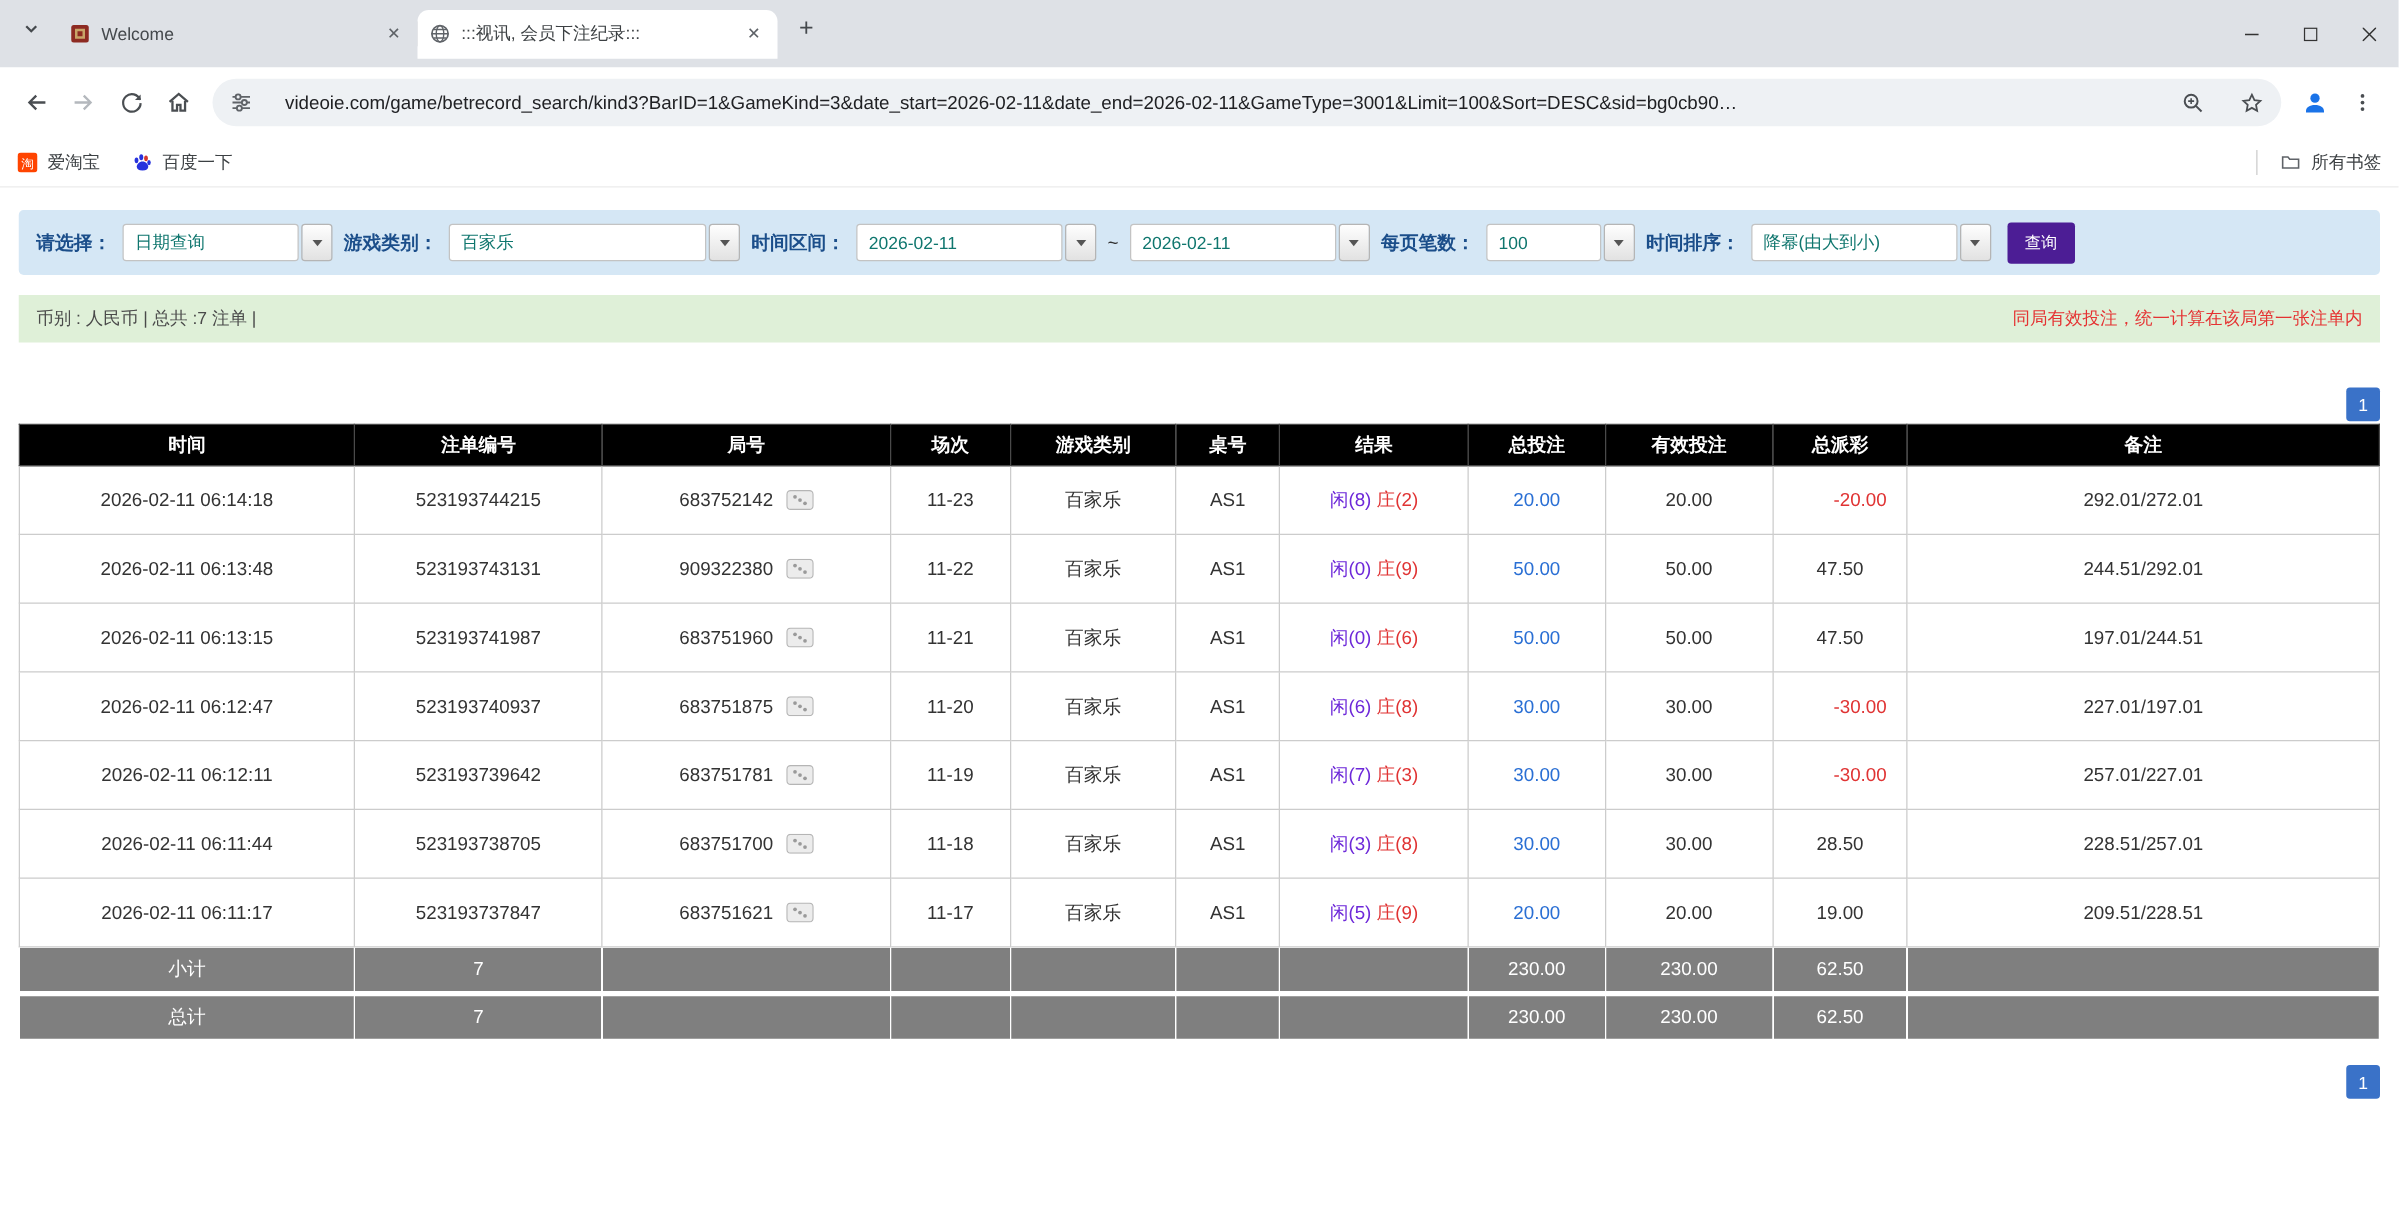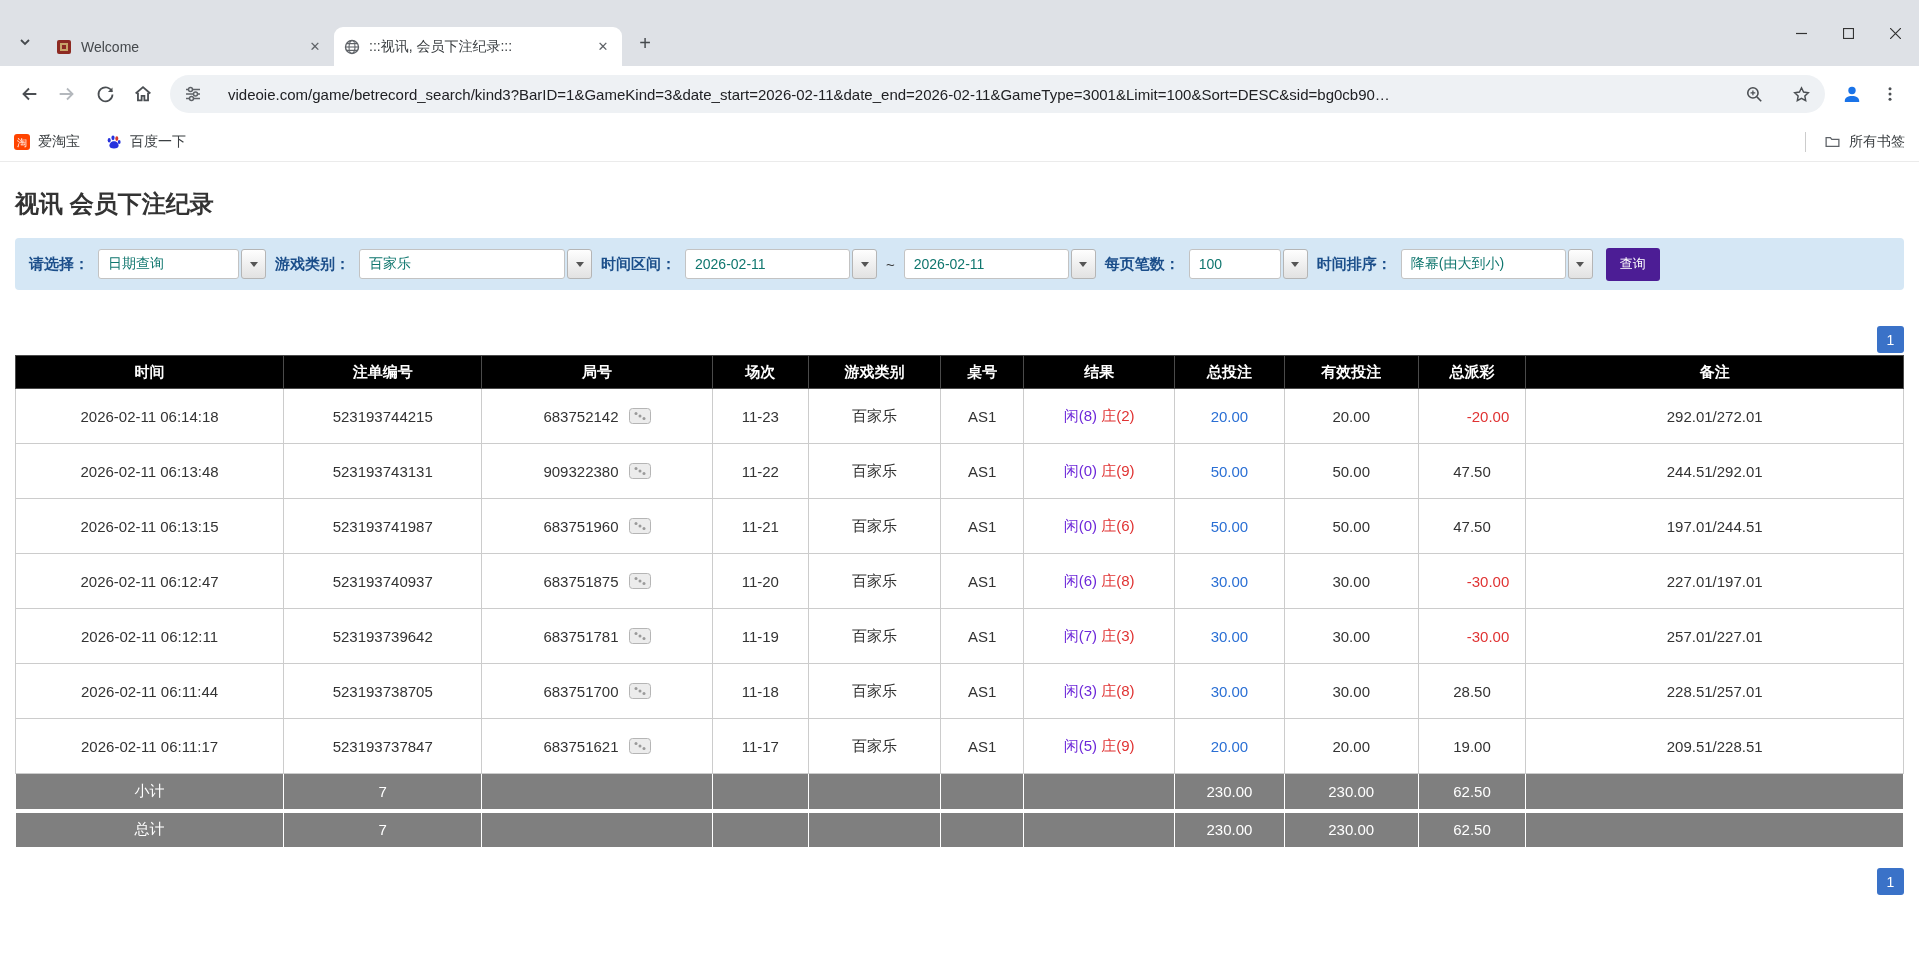--- a/index.html
+++ b/index.html
@@ -1,20 +1,20 @@
 <!DOCTYPE html>
 <html><head>
 <meta charset="utf-8">
 <style>
   * { box-sizing: border-box; margin: 0; padding: 0; }
   html,body { width: 1919px; height: 964px; overflow: hidden; }
   body { font-family: "Liberation Sans", "DejaVu Sans", sans-serif; background: #fff; color: #333; }
 
   
-  .titlebar { height: 66px; background: #dee1e6; display: flex; align-items: flex-end; }
+  .titlebar { height: 54px; background: #dee1e6; display: flex; align-items: center; }
   .tab-search-btn { width: 30px; height: 30px; margin: 0 6px 9px 10px; border-radius: 50%; display: flex; align-items: center; justify-content: center; }
   .tab { width: 288px; height: 39px; display: flex; align-items: center; padding: 0 10px; border-radius: 9px 9px 0 0; font-size: 14px; color: #3c4043; position: relative; }
   .tab.inactive { color: #45494d; }
   .tab.inactive::after { content:""; position:absolute; right:-1px; top:9px; width:1px; height:20px; background:#b6bac0; }
   .tab.active { background: #fff; }
   .tab .fav { width: 16px; height: 16px; margin-right: 9px; flex: none; }
   .tab-title { flex: 1; white-space: nowrap; overflow: hidden; }
   .tab-close { width: 18px; height: 18px; border-radius: 50%; display: flex; align-items: center; justify-content: center; color: #5f6368; font-size: 13px; flex: none; }
   .new-tab-btn { width: 30px; height: 30px; margin: 0 0 8px 8px; border-radius: 50%; display: flex; align-items: center; justify-content: center; color: #45494d; font-size: 20px; }
   .win-controls { margin-left: auto; display: flex; align-self: flex-start; height: 100%; }
@@ -211,21 +211,20 @@
     <div class="bm-divider"></div>
     <svg width="17" height="17" viewBox="0 0 24 24">
         <path d="M3 6.5h6l2 2.5h10v10H3z" fill="none" stroke="#5f6368" stroke-width="1.8"></path>
       </svg>
     <span>所有书签</span>
   </div>
 </div>
 
 <div class="content">
 
-  <div class="page-title">视讯 会员下注纪录</div>
 
   <div class="filter-bar">
     <span class="f-label">请选择：</span>
     <span class="combo">
       <span class="combo-value" style="width:141px">日期查询</span>
       <span class="combo-btn">
           <span class="arrow-down"></span>
         </span>
     </span>
 
@@ -264,20 +263,24 @@
     <span class="combo">
       <span class="combo-value" style="width:165px">降幂(由大到小)</span>
       <span class="combo-btn">
           <span class="arrow-down"></span>
         </span>
     </span>
 
     <button class="search-btn">查询</button>
   </div>
 
+  <div class="summary-bar">
+    <span>币别 : 人民币 | 总共 :7 注单 |</span>
+    <span class="notice">同局有效投注，统一计算在该局第一张注单内</span>
+  </div>
 
   <div class="pager-row">
     <span class="page-btn">1</span>
   </div>
 
   <table class="bet-table">
     <colgroup>
       <col style="width:14.2%">
         <col style="width:10.5%">
         <col style="width:12.2%">

